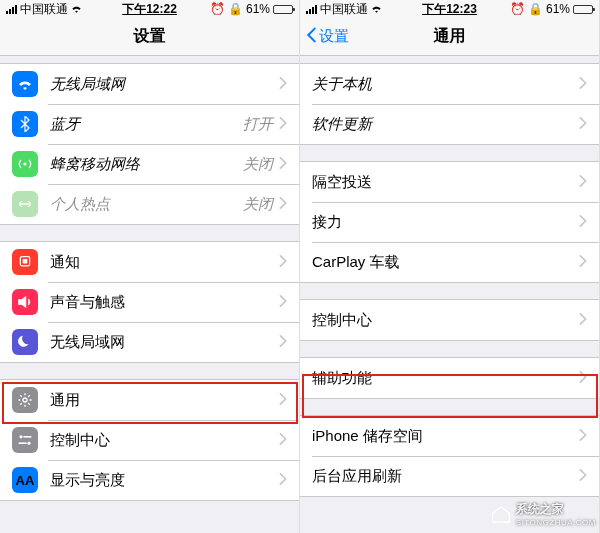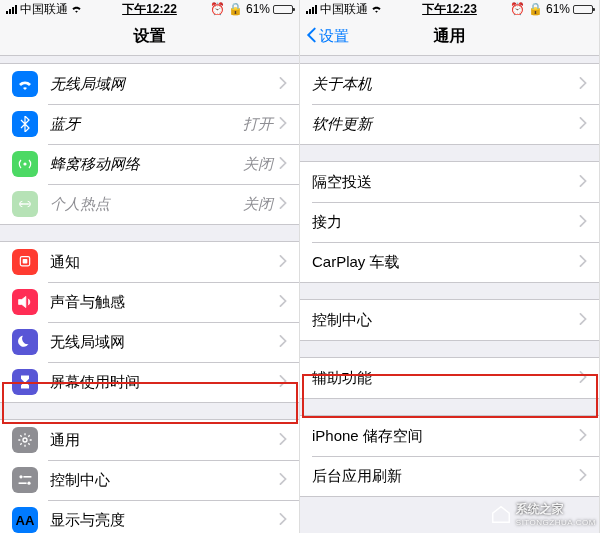--- a/index.html
+++ b/index.html
@@ -209,31 +209,20 @@
           <div class="icon" style="background: rgb(88, 86, 214);">
             <svg width="14" height="14" viewBox="0 0 20 20">
               <path d="M15 13A8 8 0 017 1a8 8 0 108 12z" fill="#fff"></path>
             </svg>
           </div>
           <div class="label">无线局域网</div>
           <div class="chevron"><svg width="8" height="12" viewBox="0 0 8 14">
               <path d="M1 1l6 6-6 6" stroke="#c7c7cc" stroke-width="2" fill="none" stroke-linecap="round"></path>
             </svg></div>
         </div>
-        <div class="row">
-          <div class="icon" style="background: rgb(88, 86, 214);">
-            <svg width="12" height="16" viewBox="0 0 14 20">
-              <path d="M2 2h10v4l-4 4 4 4v4H2v-4l4-4-4-4z" fill="#fff"></path>
-            </svg>
-          </div>
-          <div class="label">屏幕使用时间</div>
-          <div class="chevron"><svg width="8" height="12" viewBox="0 0 8 14">
-              <path d="M1 1l6 6-6 6" stroke="#c7c7cc" stroke-width="2" fill="none" stroke-linecap="round"></path>
-            </svg></div>
-        </div>
       </div>
     <div class="group" id="lg3">
         <div class="row">
           <div class="icon" style="background: rgb(142, 142, 147);">
             <svg width="16" height="16" viewBox="0 0 24 24">
               <circle cx="12" cy="12" r="3" fill="none" stroke="#fff" stroke-width="2"></circle>
               <path d="M12 2v3m0 14v3M2 12h3m14 0h3M5 5l2 2m10 10l2 2M5 19l2-2m10-10l2-2" stroke="#fff" stroke-width="2"></path>
             </svg>
           </div>
           <div class="label">通用</div>

